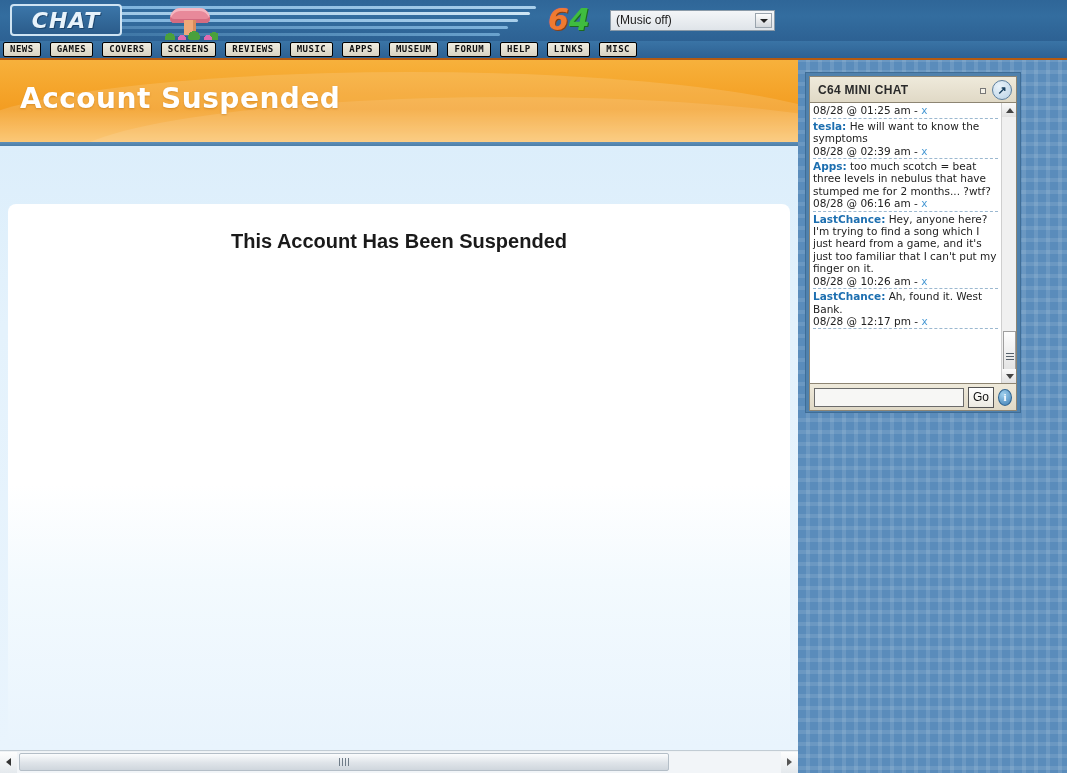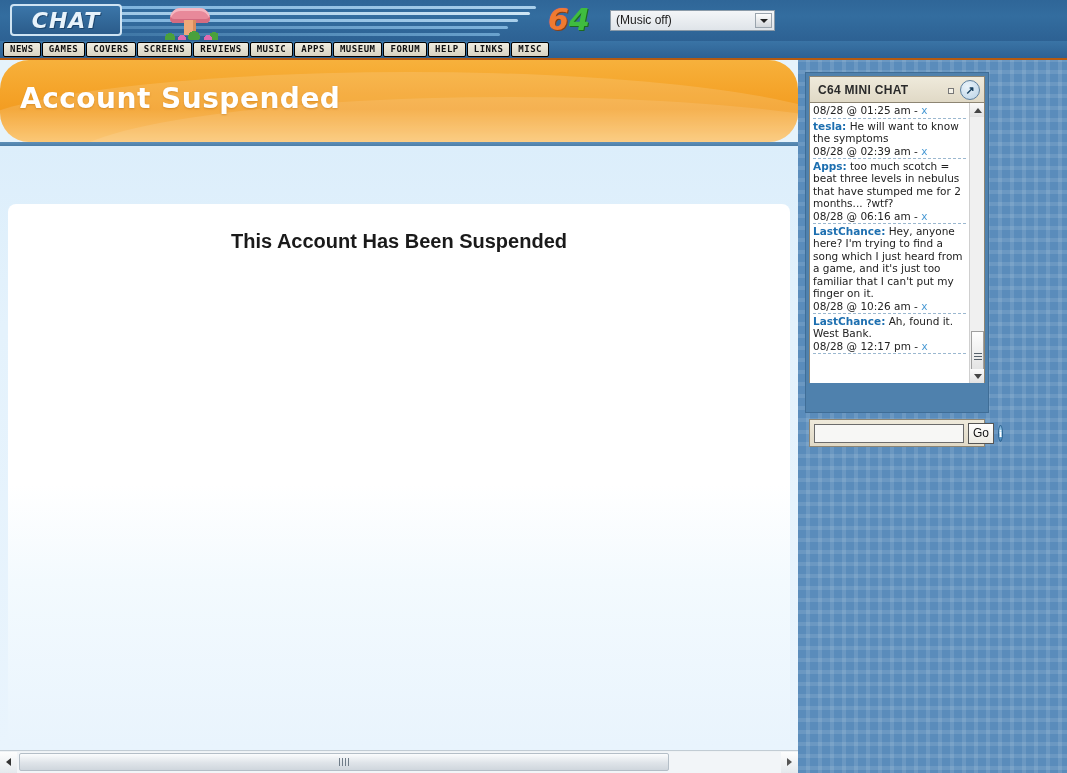--- a/index.html
+++ b/index.html
@@ -111,21 +111,21 @@
     content: ""; width: 0; height: 0;
     border-left: 4px solid transparent; border-right: 4px solid transparent;
     border-top: 4px solid #222;
   }
 
   
   .navbar {
     position: absolute; left: 0; top: 41px; width: 1067px; height: 19px;
     background: #d946ef;
     border-bottom: 2px solid #b35a12;
-    display: flex; align-items: center; gap: 1px; padding-left: 3px;
+    display: flex; align-items: center; gap: 9px; padding-left: 3px;
   }
   .navbar::before{
     content:""; position:absolute; left:0; top:0; right:0; bottom:0;
     background: linear-gradient(180deg,#3a74a6 0%,#2d6193 100%);
     z-index: 0;
   }
   .nav-item {
     position: relative; z-index: 1;
     height: 15px;
     background: linear-gradient(180deg,#efece0 0%,#d8d3c2 100%);
@@ -145,21 +145,20 @@
   
   .content {
     position: absolute; left: 0; top: 60px; width: 798px; height: 690px;
     background: #e6f3fb;
     overflow: hidden;
   }
   .banner {
     position: relative; width: 798px; height: 82px;
     background: linear-gradient(180deg,#f7b13c 0%, #f5a52b 35%, #f39d22 60%, #fbc063 100%);
     overflow: hidden;
-    border-radius: 29px;
   }
   .banner .wave {
     position: absolute; left: -40px; bottom: -60px; width: 900px; height: 130px;
     border-radius: 50%;
     background: rgba(255,255,255,0.13);
   }
   .banner .wave2 {
     position: absolute; left: 60px; bottom: -95px; width: 900px; height: 140px;
     border-radius: 50%;
     background: rgba(255,255,255,0.10);
@@ -229,21 +228,21 @@
     display: flex; align-items: center; justify-content: center;
   }
   .hs-thumb .grip {
     width: 10px; height: 8px;
     background: repeating-linear-gradient(90deg,#6f7c88 0 1px, transparent 1px 3px);
   }
 
   
   .chat {
     position: absolute; left: 805px; top: 72px;
-    width: 184px; height: 341px;
+    width: 216px; height: 341px;
     background: #4f81ad;
     border: 1px solid #3f6d96;
     padding: 3px;
   }
   .chat-title {
     position: relative;
     height: 27px;
     background: linear-gradient(180deg,#efeadb 0%,#e0d9c6 100%);
     border: 1px solid #8d8straight;
     border: 1px solid #8d8573;
@@ -329,21 +328,21 @@
   .ts .x { color: #4a9ad4; }
   .link { color: #3f8fc4; }
   .emoji { font-size: 11px; }
 
   .chat-input-row {
     position: relative;
     height: 28px;
     background: linear-gradient(180deg,#efeadb 0%,#e0d9c6 100%);
     border: 1px solid #8d8573;
     display: flex; align-items: center;
-    padding: 0 4px; gap: 4px; margin-top: 36px;
+    padding: 0 4px; gap: 4px;
   }
   .chat-input {
     flex: 1 1 auto; height: 19px;
     border: 1px solid #6b6b6b;
     background: #f7f7f5;
     font-family: "Liberation Sans", sans-serif;
     font-size: 11px; padding: 0 3px; color: #111;
   }
   .go-btn {
     height: 21px; min-width: 26px;

